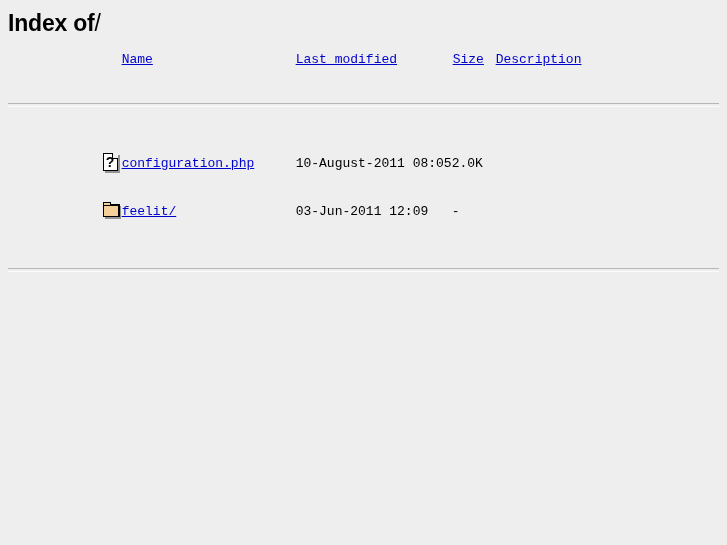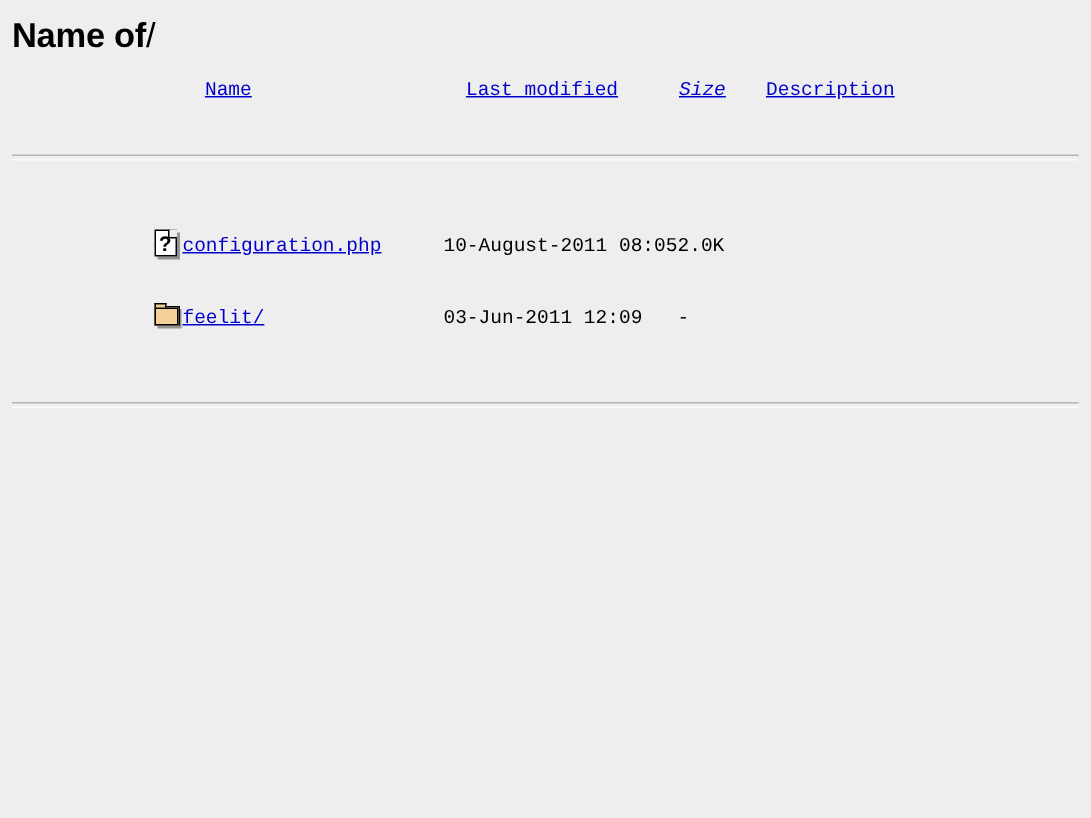--- a/index.html
+++ b/index.html
@@ -68,23 +68,22 @@
   
   tr.header-row th {
     height: 23px;
     padding-bottom: 2px;
   }
   .col-head-link {
     color: #0000cc;
     text-decoration: underline;
     cursor: pointer;
     font-size: 13px;
-    margin-left: 15px;
-  }
-  th.col-size .col-head-link { margin-left: 1px; font-style: italic; }
+  }
+  th.col-size .col-head-link { margin-left: 1px; }
 
   
   tr.rule-row td {
     padding: 0;
   }
   .hrule {
     height: 2px;
     width: 711px;
     border: 0;
     border-top: 1px solid #b6b6b6;
@@ -195,21 +194,21 @@
     line-height: 19px;
     text-align: center;
     color: #000000;
   }
 </style>
 </head>
 <body>
 
 <div class="page">
 
-  <h1 class="page-title"><span>Name of</span><span class="slash">/</span></h1>
+  <h1 class="page-title"><span>Index of</span><span class="slash">/</span></h1>
 
   <div class="listing-wrap">
     <table class="listing">
       <colgroup>
         <col class="col-icon">
         <col class="col-name">
         <col class="col-date">
         <col class="col-size">
         <col class="col-desc">
       </colgroup>

